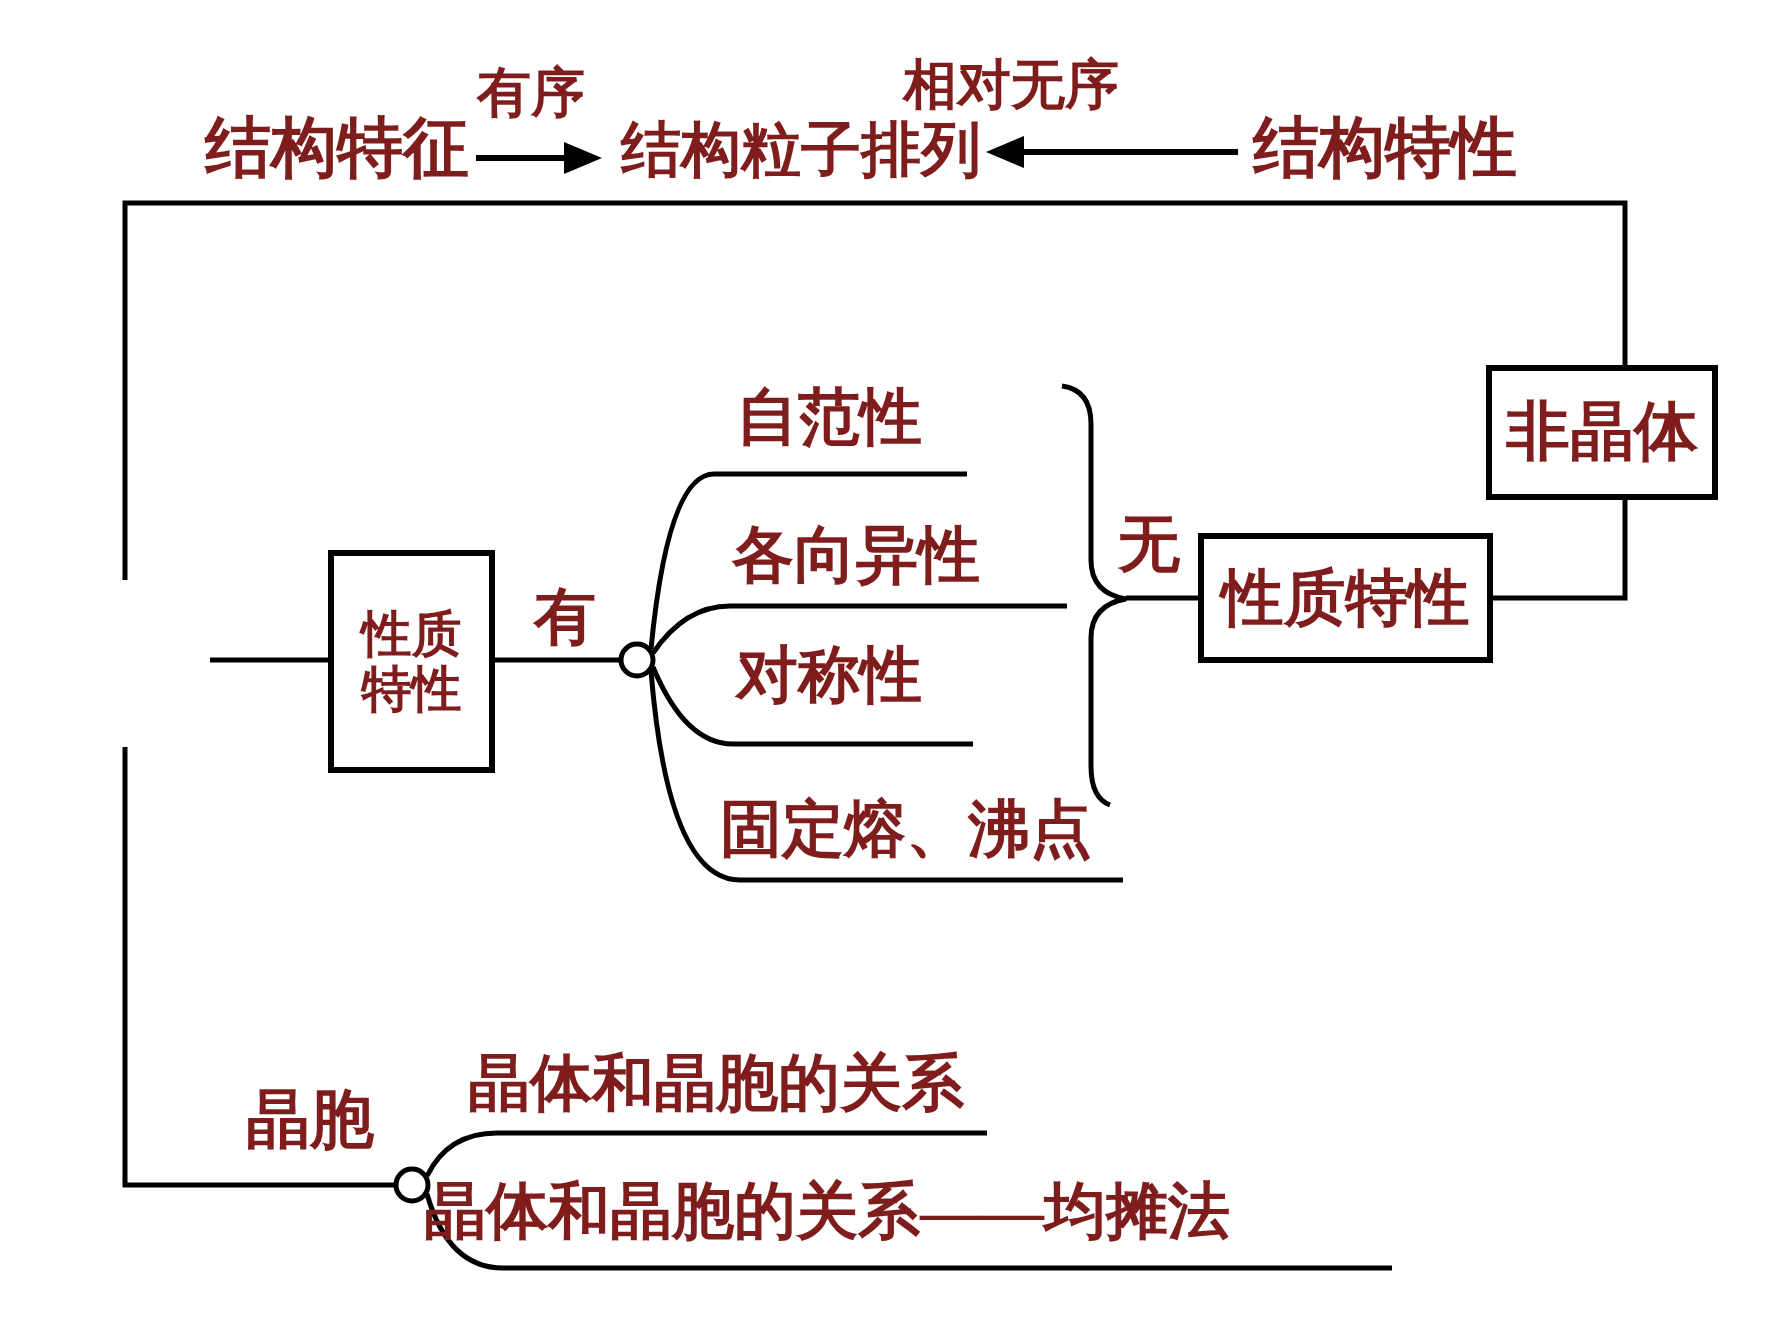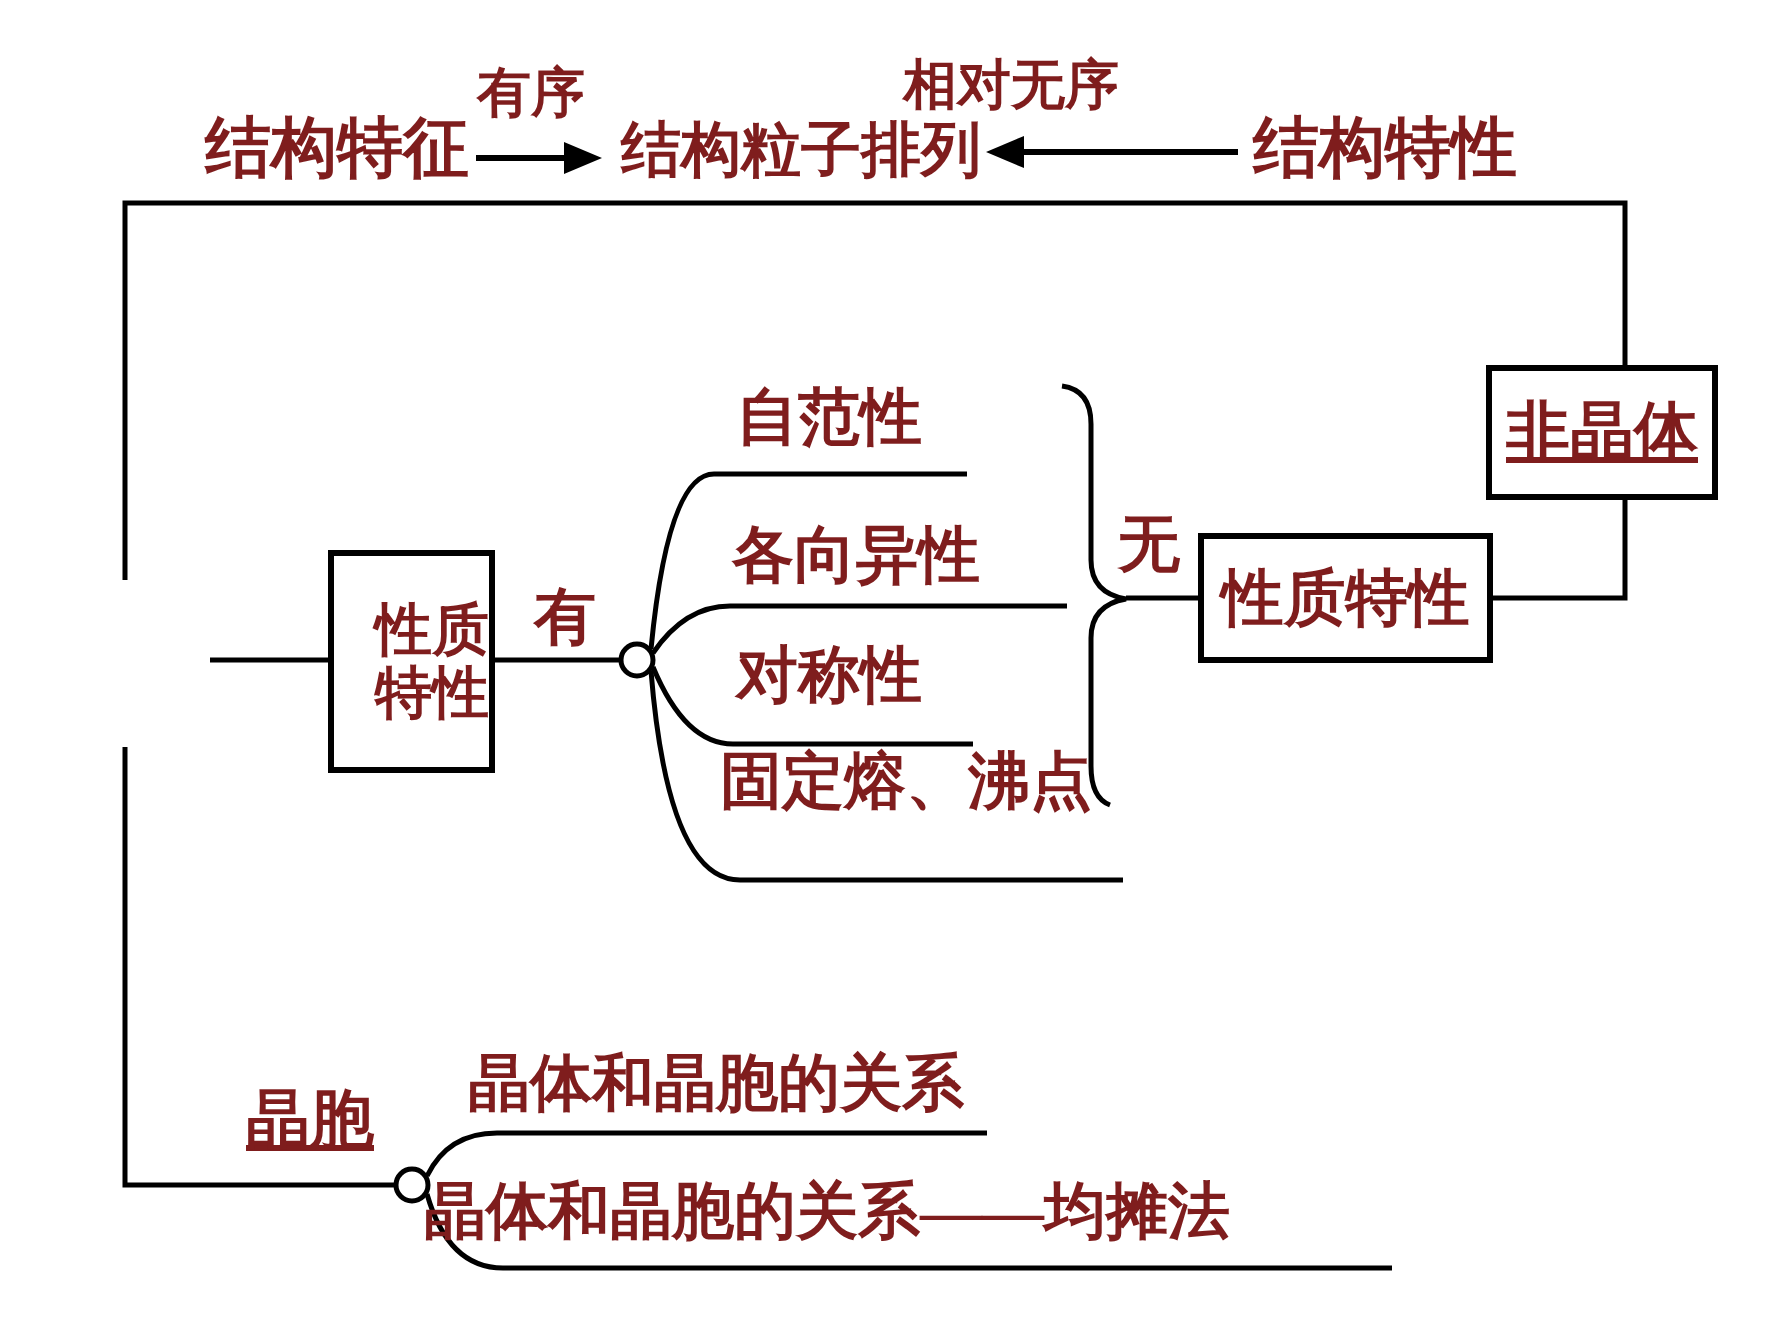--- a/index.html
+++ b/index.html
@@ -24,22 +24,22 @@
     box-sizing:border-box;
     border:6px solid #000;
     display:flex;
     flex-direction:column;
     align-items:center;
     justify-content:center;
     text-align:center;
     background:#fff;
     line-height:1.1;
   }
-  .f66{font-size:66px;} .f64{font-size:64px;text-decoration:underline;} .f62{font-size:62px;}
-  .f60{font-size:60px;} .f58{font-size:57px;align-items:flex-end;} .f54{font-size:54px;font-family:Liberation Serif, serif;}
+  .f66{font-size:66px;} .f64{font-size:64px;} .f62{font-size:62px;}
+  .f60{font-size:60px;} .f58{font-size:50px;} .f54{font-size:54px;font-family:Liberation Serif, serif;}
 </style>
 </head>
 <body>
 
 <div class="canvas">
 
   <svg class="lines" width="1772" height="1331" viewBox="0 0 1772 1331">
 
     <path d="M 125,580 L 125,203 L 1625,203 L 1625,365" fill="none" stroke="#000" stroke-width="5"></path>
 
@@ -92,19 +92,19 @@
   <div class="box f64" style="left:1486px;top:365px;width:232px;height:135px;">
     <span>非晶体</span>
   </div>
 
   <div class="txt f62" style="left:534px;top:586px;">有</div>
   <div class="txt f62" style="left:1118px;top:513px;">无</div>
 
   <div class="txt f62" style="left:736px;top:386px;">自范性</div>
   <div class="txt f62" style="left:732px;top:524px;">各向异性</div>
   <div class="txt f62" style="left:736px;top:644px;">对称性</div>
-  <div class="txt f62" style="left:720px;top:750px;text-align:center;">固定熔、沸点</div>
+  <div class="txt f62" style="left:720px;top:798px;text-align:center;">固定熔、沸点</div>
 
   <div class="txt f64" style="left:246px;top:1088px;">晶胞</div>
   <div class="txt f62" style="left:468px;top:1052px;">晶体和晶胞的关系</div>
   <div class="txt f62" style="left:424px;top:1180px;">晶体和晶胞的关系——均摊法</div>
 
 </div>
 
 </body></html>

